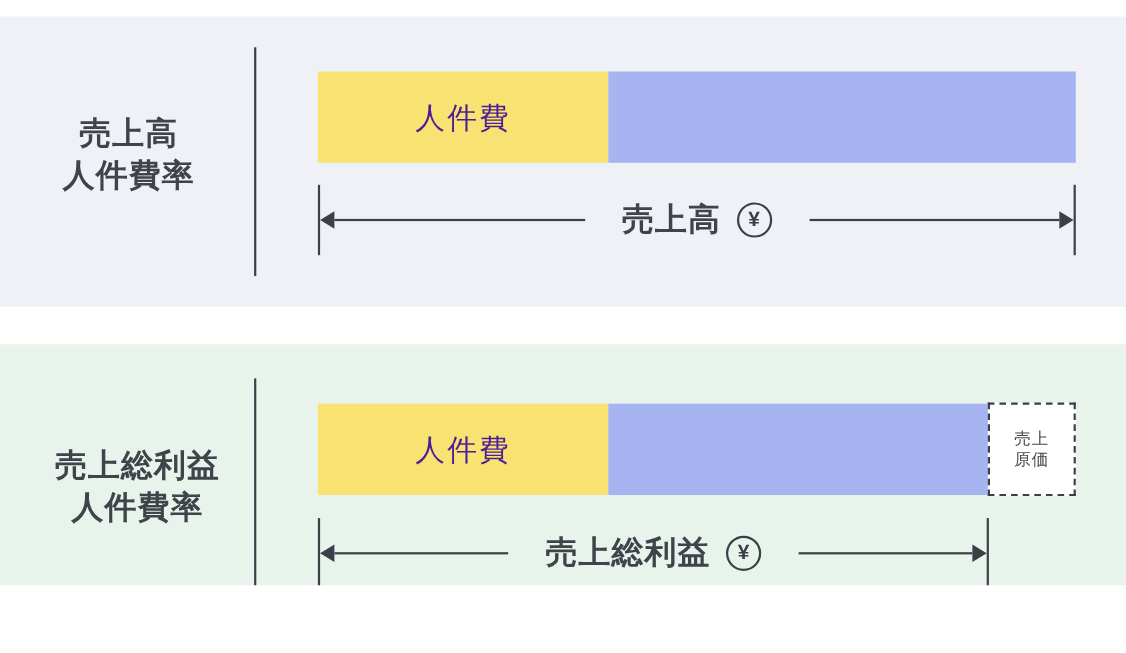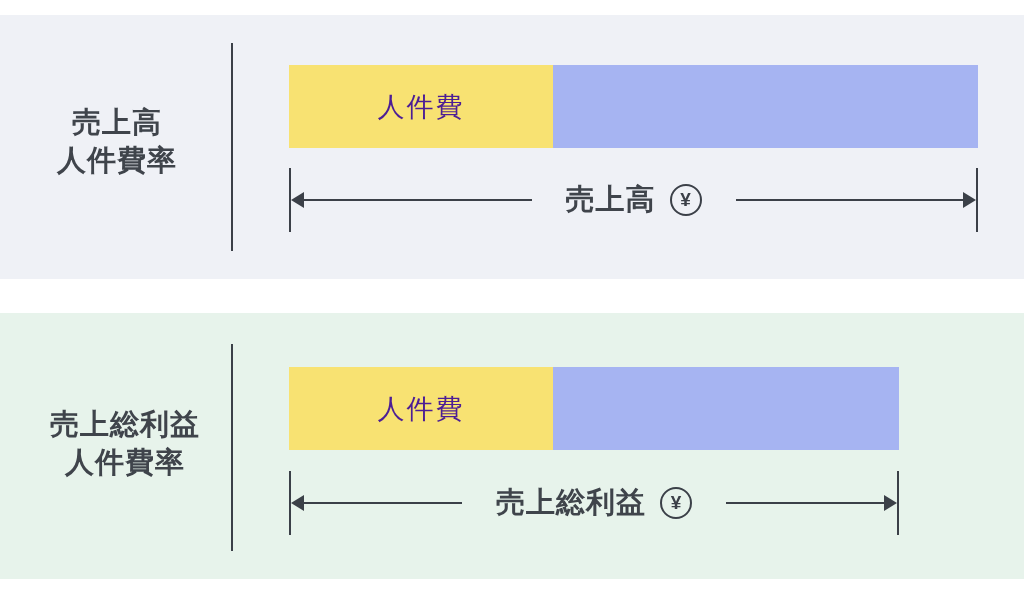--- a/index.html
+++ b/index.html
@@ -12,21 +12,21 @@
     --text-dark:#3f444b;
     --cost-box-bg:#ffffff;
   }
   *{box-sizing:border-box;margin:0;padding:0;}
   html,body{width:1024px;height:594px;}
   body{
     background:var(--page-bg);
     font-family:"Liberation Sans","DejaVu Sans",sans-serif;
     color:var(--text-dark);
   }
-  .canvas{position:relative;width:1024px;height:594px;overflow:hidden;}
+  .canvas{position:relative;width:1024px;height:532px;overflow:hidden;}
 
   .panel{position:absolute;left:0;width:1024px;}
   .panel.top{top:15px;height:264px;background:var(--top-panel-bg);}
   .panel.bottom{top:313px;height:266px;background:var(--bottom-panel-bg);}
 
   .section-title{
     position:absolute;text-align:center;
     font-size:29px;font-weight:700;line-height:38px;color:var(--text-dark);
     letter-spacing:1px;
   }
@@ -127,20 +127,24 @@
 
   <div class="divider bottom"></div>
 
   <div class="bar bottom">
     <div class="seg yellow">
       <span>人件費</span>
     </div>
     <div class="seg blue"></div>
   </div>
 
+  <div class="cost-box">
+    <div>売上</div>
+    <div>原価</div>
+  </div>
 
   <div class="measure bottom">
     <div class="tick left"></div>
     <div class="tick right"></div>
     <div class="line-row">
       <span class="head left"></span>
       <span class="seg-line"></span>
       <span class="arrow-label">
         <span>売上総利益</span>
         <span class="yen-circle">¥</span>

